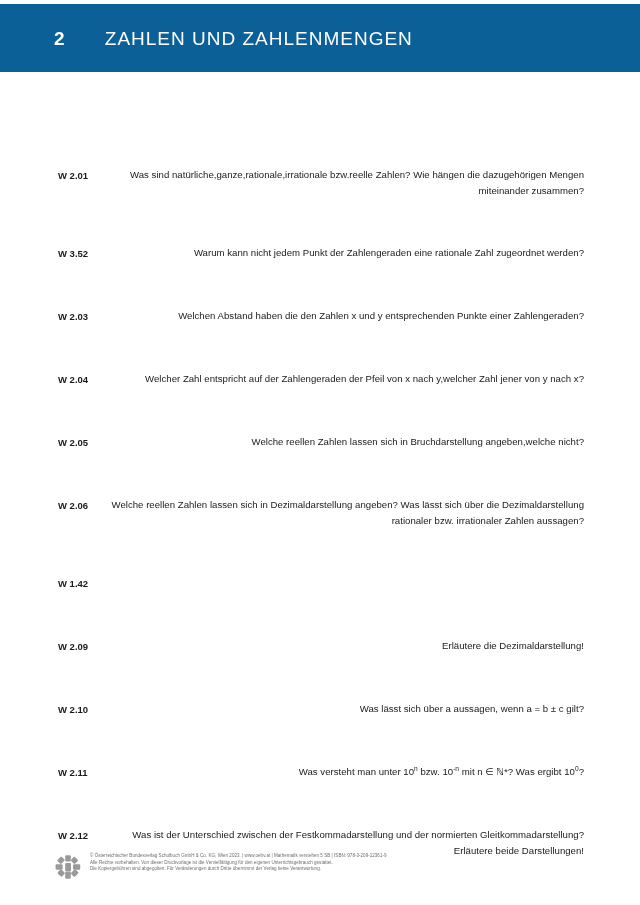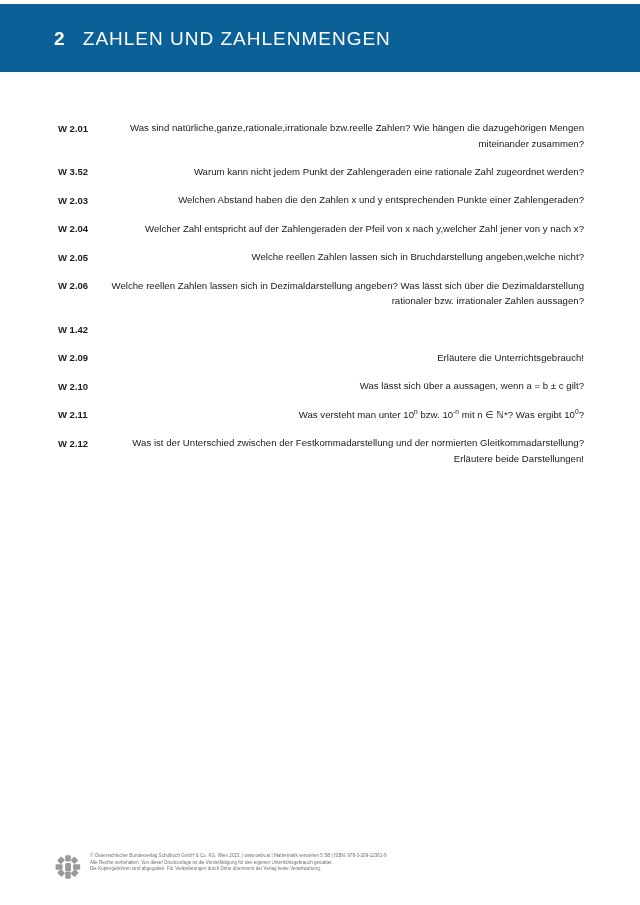--- a/index.html
+++ b/index.html
@@ -35,36 +35,37 @@
     font-weight: bold;
     letter-spacing: 0.2px;
     line-height: 1;
   }
   .chapter-title {
     color: #ffffff;
     font-size: 19px;
     font-weight: 400;
     letter-spacing: 1.0px;
     line-height: 1;
-    margin-left: 18px;
+    margin-left: 40px;
     white-space: nowrap;
   }
 
   
   .question-list {
     position: absolute;
     left: 0;
     top: 120px;
     width: 640px;
   }
   .question-row {
     display: flex;
     align-items: flex-start;
     padding: 0 56px 0 58px;
     margin-bottom: 12.5px;
+    margin-top: 47px;
   }
   .q-label {
     flex: 0 0 auto;
     width: 47px;
     font-size: 9.5px;
     font-weight: bold;
     color: #1a1a1a;
     line-height: 15.5px;
     padding-top: 0.5px;
     white-space: nowrap;
@@ -146,21 +147,21 @@
     </div>
     <div class="question-row">
       <div class="q-label">W 2.06</div>
       <div class="q-text">Welche reellen Zahlen lassen sich in Dezimaldarstellung angeben? Was lässt sich über die Dezimaldarstellung rationaler bzw. irrationaler Zahlen aussagen?</div>
     </div>
     <div class="question-row">
       <div class="q-label">W 1.42</div>
     </div>
     <div class="question-row">
       <div class="q-label">W 2.09</div>
-      <div class="q-text">Erläutere die Unterrichtsgebrauch!</div>
+      <div class="q-text">Erläutere die Dezimaldarstellung!</div>
     </div>
     <div class="question-row">
       <div class="q-label">W 2.10</div>
       <div class="q-text">Was lässt sich über a aussagen, wenn a = b ± c gilt?</div>
     </div>
     <div class="question-row">
       <div class="q-label">W 2.11</div>
       <div class="q-text">Was versteht man unter 10<sup>n</sup> bzw. 10<sup>-n</sup> mit n ∈ ℕ*? Was ergibt 10<sup>0</sup>?</div>
     </div>
     <div class="question-row">

